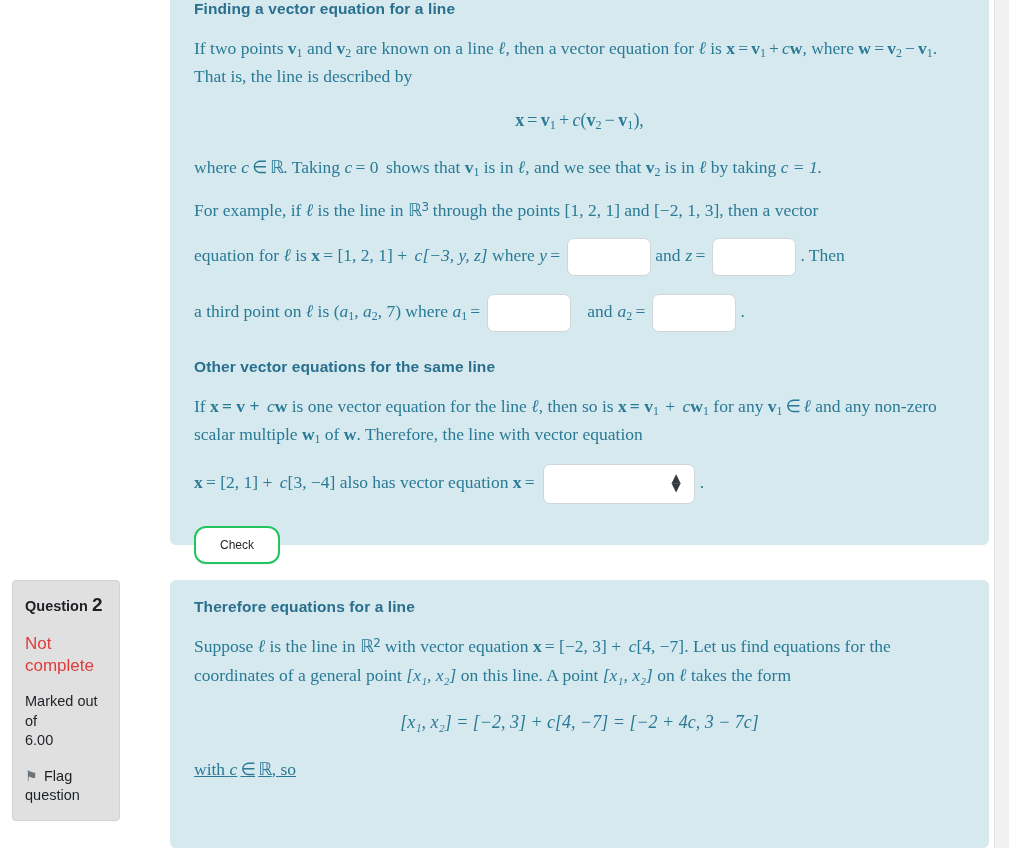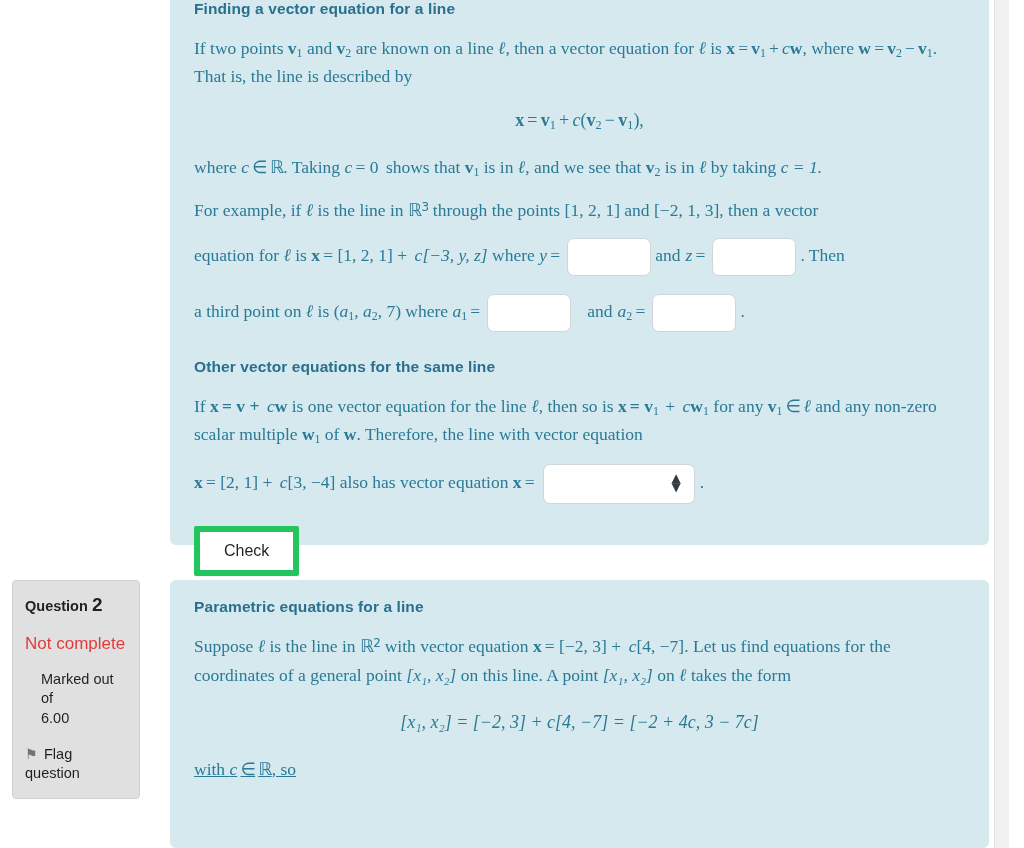--- a/index.html
+++ b/index.html
@@ -31,21 +31,21 @@
 
   
   .question {
     position: absolute;
     left: 0;
     width: 896px;
   }
   .qinfo {
     position: absolute;
     left: 12px;
-    width: 128px;
+    width: 108px;
     background: #e0e0e0;
     border: 1px solid #d2d2d2;
     border-radius: 4px;
     padding: 13px 12px 14px 12px;
     font-family: "Liberation Sans", sans-serif;
     color: #1d2125;
   }
   .qinfo .qno {
     font-size: 14.5px;
     font-weight: bold;
@@ -59,21 +59,20 @@
   .qinfo .state {
     color: #e03c3c;
     font-size: 17px;
     margin-bottom: 15px;
     line-height: 1.3;
   }
   .qinfo .grade {
     font-size: 14.5px;
     margin-bottom: 16px;
     line-height: 1.35;
-    margin-left: 16px;
   }
   .qinfo .flag {
     font-size: 14.5px;
     line-height: 1.35;
     color: #1d2125;
     cursor: pointer;
   }
   .qinfo .flag .flag-icon {
     display: inline-block;
     width: 14px;
@@ -165,25 +164,25 @@
     color: #333a40;
     line-height: 0.82;
     text-align: center;
     font-family: "DejaVu Sans", sans-serif;
   }
   .answer-select .caret span { display: block; }
 
   .check-btn {
     display: inline-block;
     background: #ffffff;
-    border: 6px solid #22c55e;
-    border-radius: 2px;
+    border: 2px solid #22c55e;
+    border-radius: 12px;
     padding: 10px 24px;
     font-family: "Liberation Sans", sans-serif;
-    font-size: 16px;
+    font-size: 12px;
     color: #1d2125;
     cursor: pointer;
     box-shadow: 0 1px 1px rgba(0,0,0,0.04);
   }
   .btn-row { margin-top: 22px; }
 </style>
 </head>
 <body>
 
 <div class="page">
@@ -252,21 +251,21 @@
         <span>Marked out of</span><br>
         <span>6.00</span>
       </div>
       <div class="flag">
         <span class="flag-icon">⚑</span><span>Flag</span><br><span>question</span>
       </div>
     </div>
 
     <div class="qcontent" style="top:0; height:268px;">
 
-      <h4 class="qtitle">Parametric equations for a line</h4>
+      <h4 class="qtitle">Therefore equations for a line</h4>
 
       <p class="para" style="margin-bottom:12px;">
         <span>Suppose </span><span class="script-l">ℓ</span><span> is the line in </span><span class="bbR"><span>ℝ</span><sup class="msup">2</sup></span><span>  with vector equation </span><span class="mb">x</span><span class="op">= [−2, 3] + </span><span class="mi">c</span><span>[4, −7]</span><span>. Let us find</span>
         <span>equations for the coordinates of a general point </span><span class="mi">[x₁, x₂]</span><span> on this line. A point </span><span class="mi">[x₁, x₂]</span><span> on </span><span class="script-l">ℓ</span>
         <span>takes the form</span>
       </p>
 
       <div class="display spaced">
         <span class="mi">[x₁, x₂] = [−2, 3] + c[4, −7] = [−2 + 4c, 3 − 7c]</span>
       </div>

